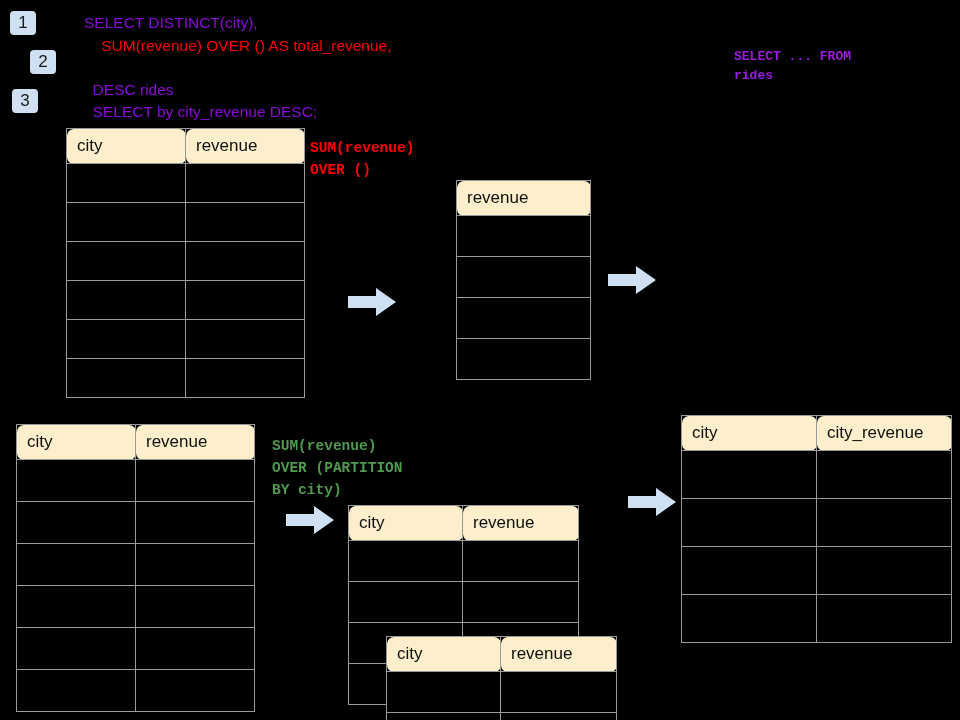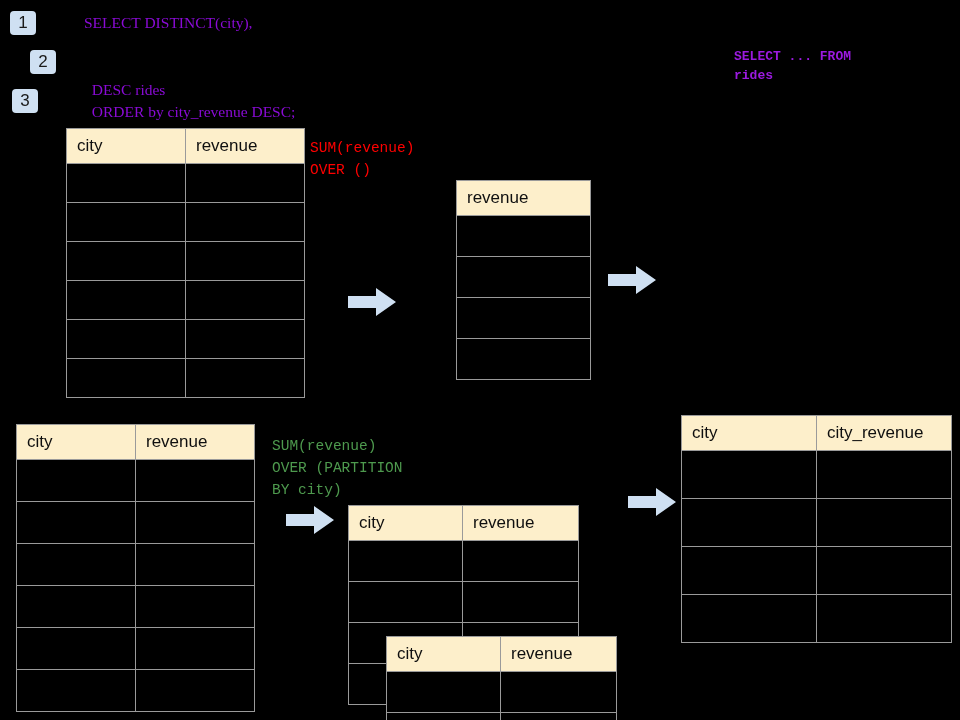--- a/index.html
+++ b/index.html
@@ -26,21 +26,21 @@
     line-height: 24px;
     text-align: center;
     width: 26px;
     height: 24px;
     border-radius: 4px;
   }
 
   
   .code {
     position: absolute;
-    font-family: Liberation Serif, serif;
+    font-family: Liberation Sans, sans-serif;
     font-size: 15.5px;
     line-height: 21.5px;
     white-space: pre;
     letter-spacing: 0px;
   }
   .c-purple { color: #8a0bd6; }
   .c-red    { color: #ff0000; }
   .c-green  { color: #3b8f3b; }
 
   
@@ -54,21 +54,21 @@
     font-weight: bold;
   }
 
   
   .label {
     position: absolute;
     font-family: "Liberation Mono", monospace;
     font-size: 14.5px;
     line-height: 22px;
     white-space: pre;
-    font-weight: normal;
+    font-weight: bold;
   }
   .label.red   { color: #ff0000; }
   .label.green { color: #4e9a4e; }
 
   
   .tbl {
     position: absolute;
     border-collapse: collapse;
     background: #000000;
     table-layout: fixed;
@@ -81,39 +81,41 @@
   .tbl td.hdr {
     background: #fdefcb;
     color: #0f0f0f;
     font-family: "Liberation Sans", sans-serif;
     font-size: 17px;
     padding: 7px 0 7px 10px;
     text-align: left;
     vertical-align: middle;
     white-space: nowrap;
     overflow: hidden;
+    border-radius: 7px;
   }
 
   
   .arrow {
     position: absolute;
   }
 </style>
 </head>
 <body>
 
 <div id="canvas">
 
   <div class="badge" style="left:10px; top:11px;">1</div>
   <div class="badge" style="left:30px; top:50px;">2</div>
   <div class="badge" style="left:12px; top:89px;">3</div>
 
   <div class="code c-purple" style="left:84px; top:12px;">SELECT DISTINCT(city),</div>
+  <div class="code c-red" style="left:84px; top:35px;">    SUM(revenue) OVER () AS total_revenue,</div>
   <div class="code c-purple" style="left:84px; top:79px;">  DESC rides</div>
-  <div class="code c-purple" style="left:84px; top:101px;">  ORDER by city_revenue DESC;</div>
+  <div class="code c-purple" style="left:84px; top:101px;">  SELECT by city_revenue DESC;</div>
 
   <div class="side-note" style="left:734px; top:37px;margin-top:10px;">SELECT ... FROM
 rides</div>
 
   <div class="label red" style="left:310px; top:137px;">SUM(revenue)
 OVER ()</div>
   <div class="label green" style="left:272px; top:435px;">SUM(revenue)
 OVER (PARTITION
 BY city)</div>
 

